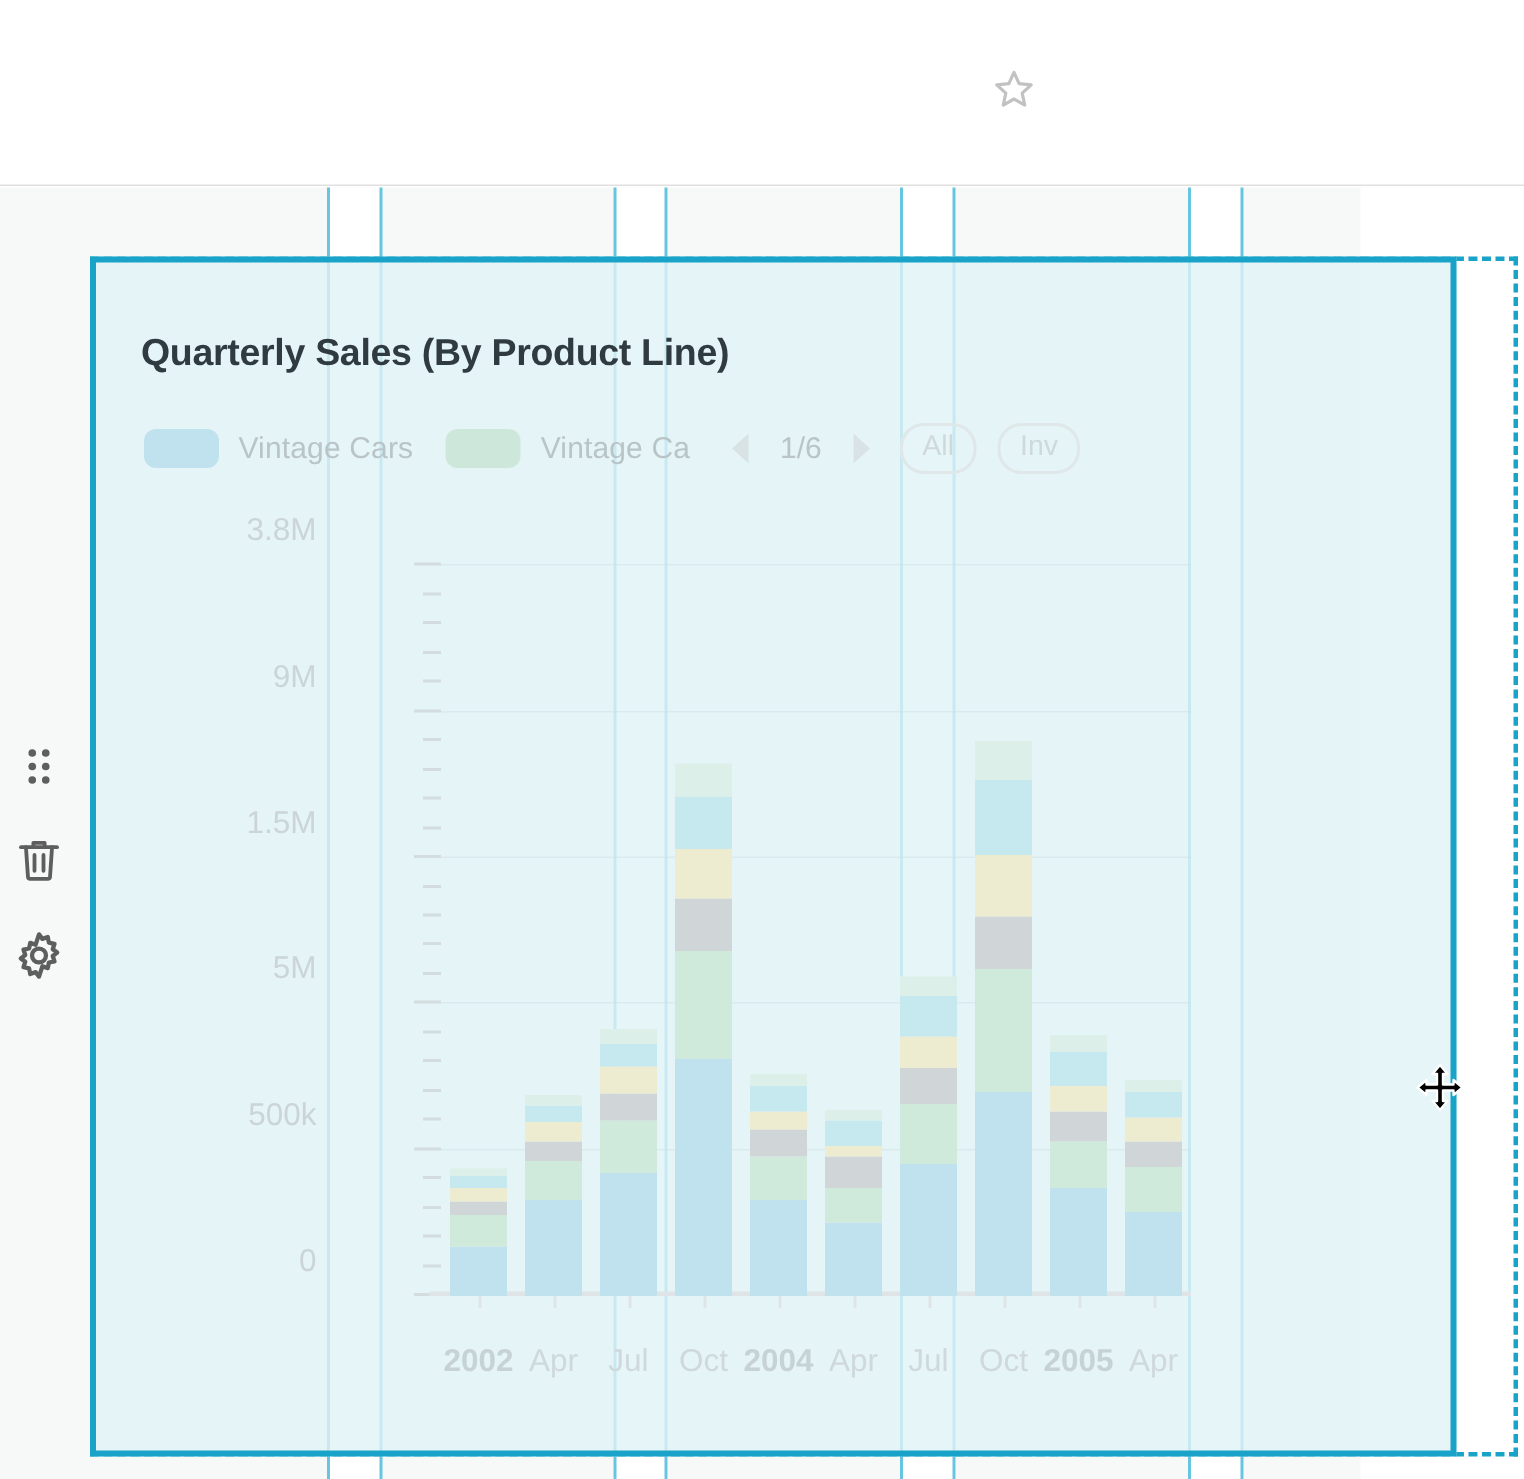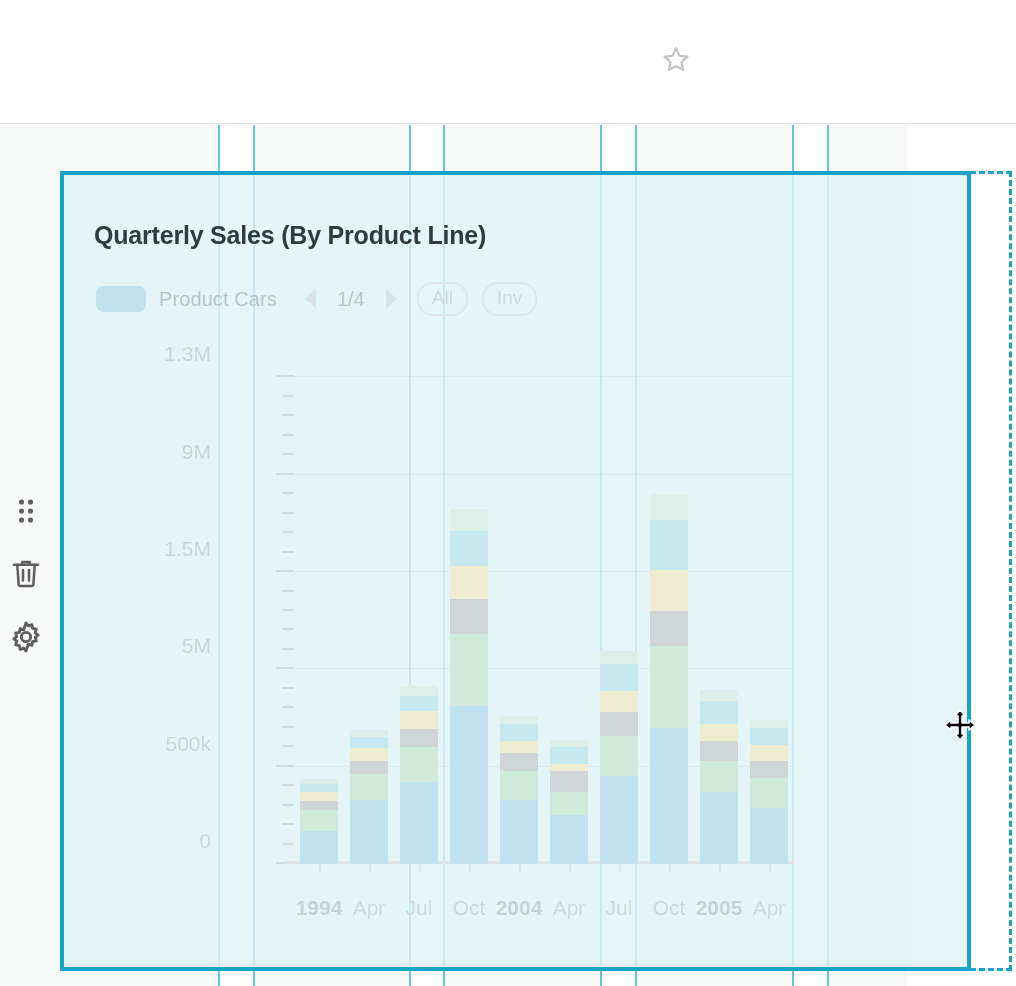--- a/index.html
+++ b/index.html
@@ -191,47 +191,53 @@
   </div>
 
   <div id="widget-wrap">
     <div id="widget-card">
 
       <div id="chart-title">Quarterly Sales (By Product Line)</div>
 
       <div id="legend-bar">
         <div class="legend-item">
           <span class="legend-swatch" style="background:#bfe2ee;"></span>
-          <span class="legend-label">Product Cars</span>
+          <span class="legend-label">Vintage Cars</span>
+        </div>
+        <div class="legend-item">
+          <span class="legend-swatch" style="background:#cde8da;"></span>
+          <span class="legend-label">
+            <span id="legend-clip">Vintage Ca</span>
+          </span>
         </div>
 
         <div class="pager-arrow">
           <svg viewBox="0 0 24 26" width="24" height="26">
             <path d="M17 3 L6 13 L17 23 Z" fill="#d9e3e6"></path>
           </svg>
         </div>
-        <span id="page-indicator">1/4</span>
+        <span id="page-indicator">1/6</span>
         <div class="pager-arrow">
           <svg viewBox="0 0 24 26" width="24" height="26">
             <path d="M7 3 L18 13 L7 23 Z" fill="#d9e3e6"></path>
           </svg>
         </div>
 
         <button class="pill-btn">All</button>
         <button class="pill-btn">Inv</button>
       </div>
 
       <div id="plot">
         <div id="yaxis-labels">
             <div class="ytick-label" style="bottom: 176px;">0</div>
             <div class="ytick-label" style="bottom: 273.308px;">500k</div>
             <div class="ytick-label" style="bottom: 370.615px;">5M</div>
             <div class="ytick-label" style="bottom: 467.923px;">1.5M</div>
             <div class="ytick-label" style="bottom: 565.231px;">9M</div>
-            <div class="ytick-label" style="bottom: 662.538px;">1.3M</div>
+            <div class="ytick-label" style="bottom: 662.538px;">3.8M</div>
           </div>
         <div id="gridlines">
             <div class="gridline" style="bottom: 176px;"></div>
             <div class="gridline" style="bottom: 273.308px;"></div>
             <div class="gridline" style="bottom: 370.615px;"></div>
             <div class="gridline" style="bottom: 467.923px;"></div>
             <div class="gridline" style="bottom: 565.231px;"></div>
             <div class="gridline" style="bottom: 662.538px;"></div>
           </div>
         <div id="ticks">
@@ -258,21 +264,21 @@
             <div class="minor-tick" style="bottom: 526.308px;"></div>
             <div class="minor-tick" style="bottom: 545.769px;"></div>
             <div class="minor-tick" style="bottom: 584.692px;"></div>
             <div class="minor-tick" style="bottom: 604.154px;"></div>
             <div class="minor-tick" style="bottom: 623.615px;"></div>
             <div class="minor-tick" style="bottom: 643.077px;"></div>
           </div>
         <div id="xaxis-line"></div>
         <div id="xticks">
             <div class="xtick" style="left: 105px;"></div>
-            <div class="xtick-label is-year" style="left: 105px;">1994</div>
+            <div class="xtick-label is-year" style="left: 105px;">2002</div>
             <div class="xtick" style="left: 155px;"></div>
             <div class="xtick-label" style="left: 155px;">Apr</div>
             <div class="xtick" style="left: 205px;"></div>
             <div class="xtick-label" style="left: 205px;">Jul</div>
             <div class="xtick" style="left: 255px;"></div>
             <div class="xtick-label" style="left: 255px;">Oct</div>
             <div class="xtick" style="left: 305px;"></div>
             <div class="xtick-label is-year" style="left: 305px;">2004</div>
             <div class="xtick" style="left: 355px;"></div>
             <div class="xtick-label" style="left: 355px;">Apr</div>

